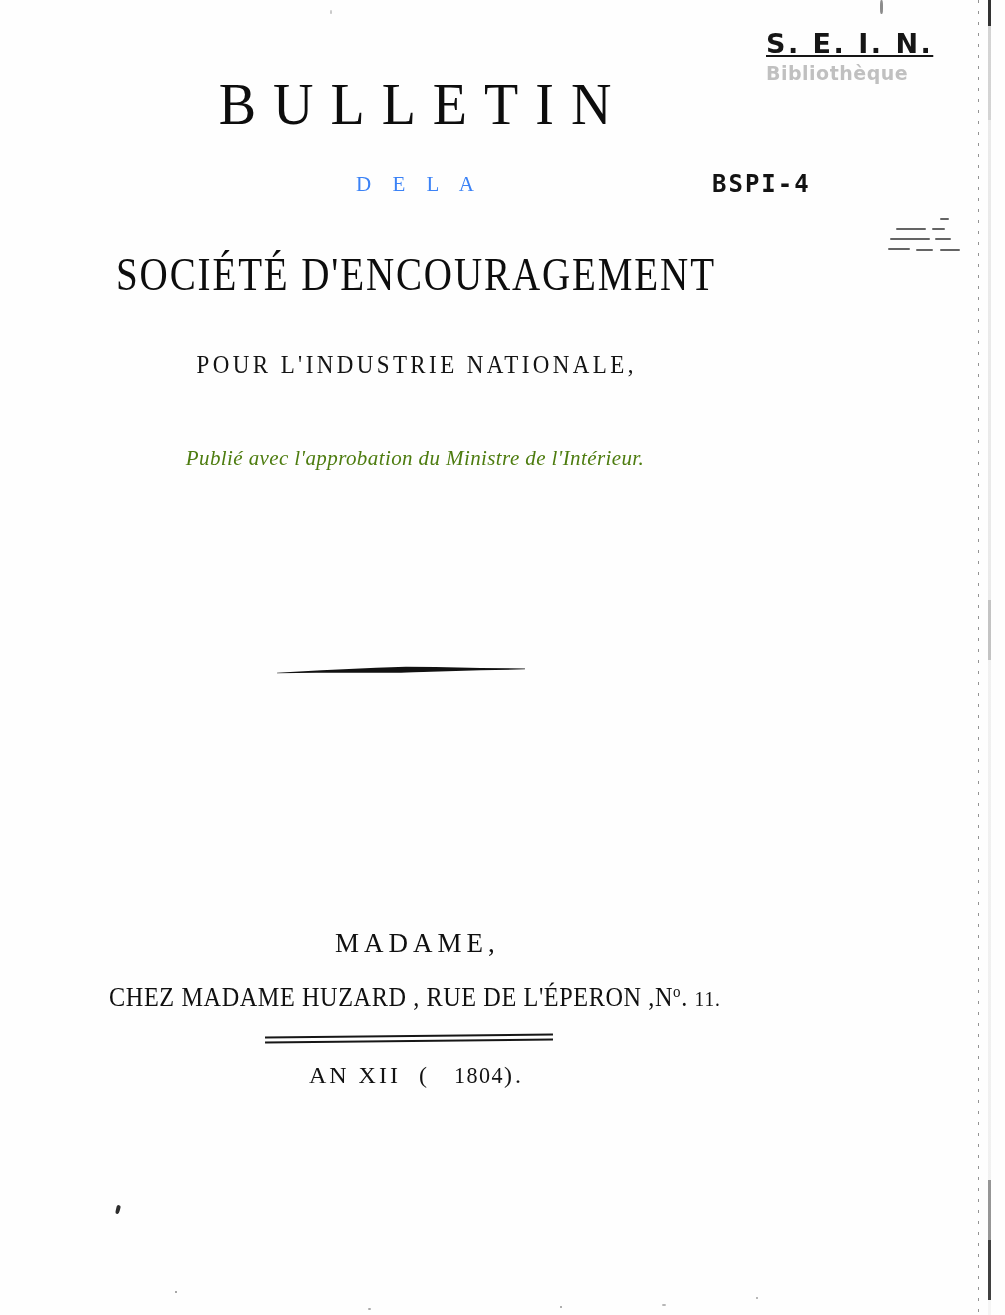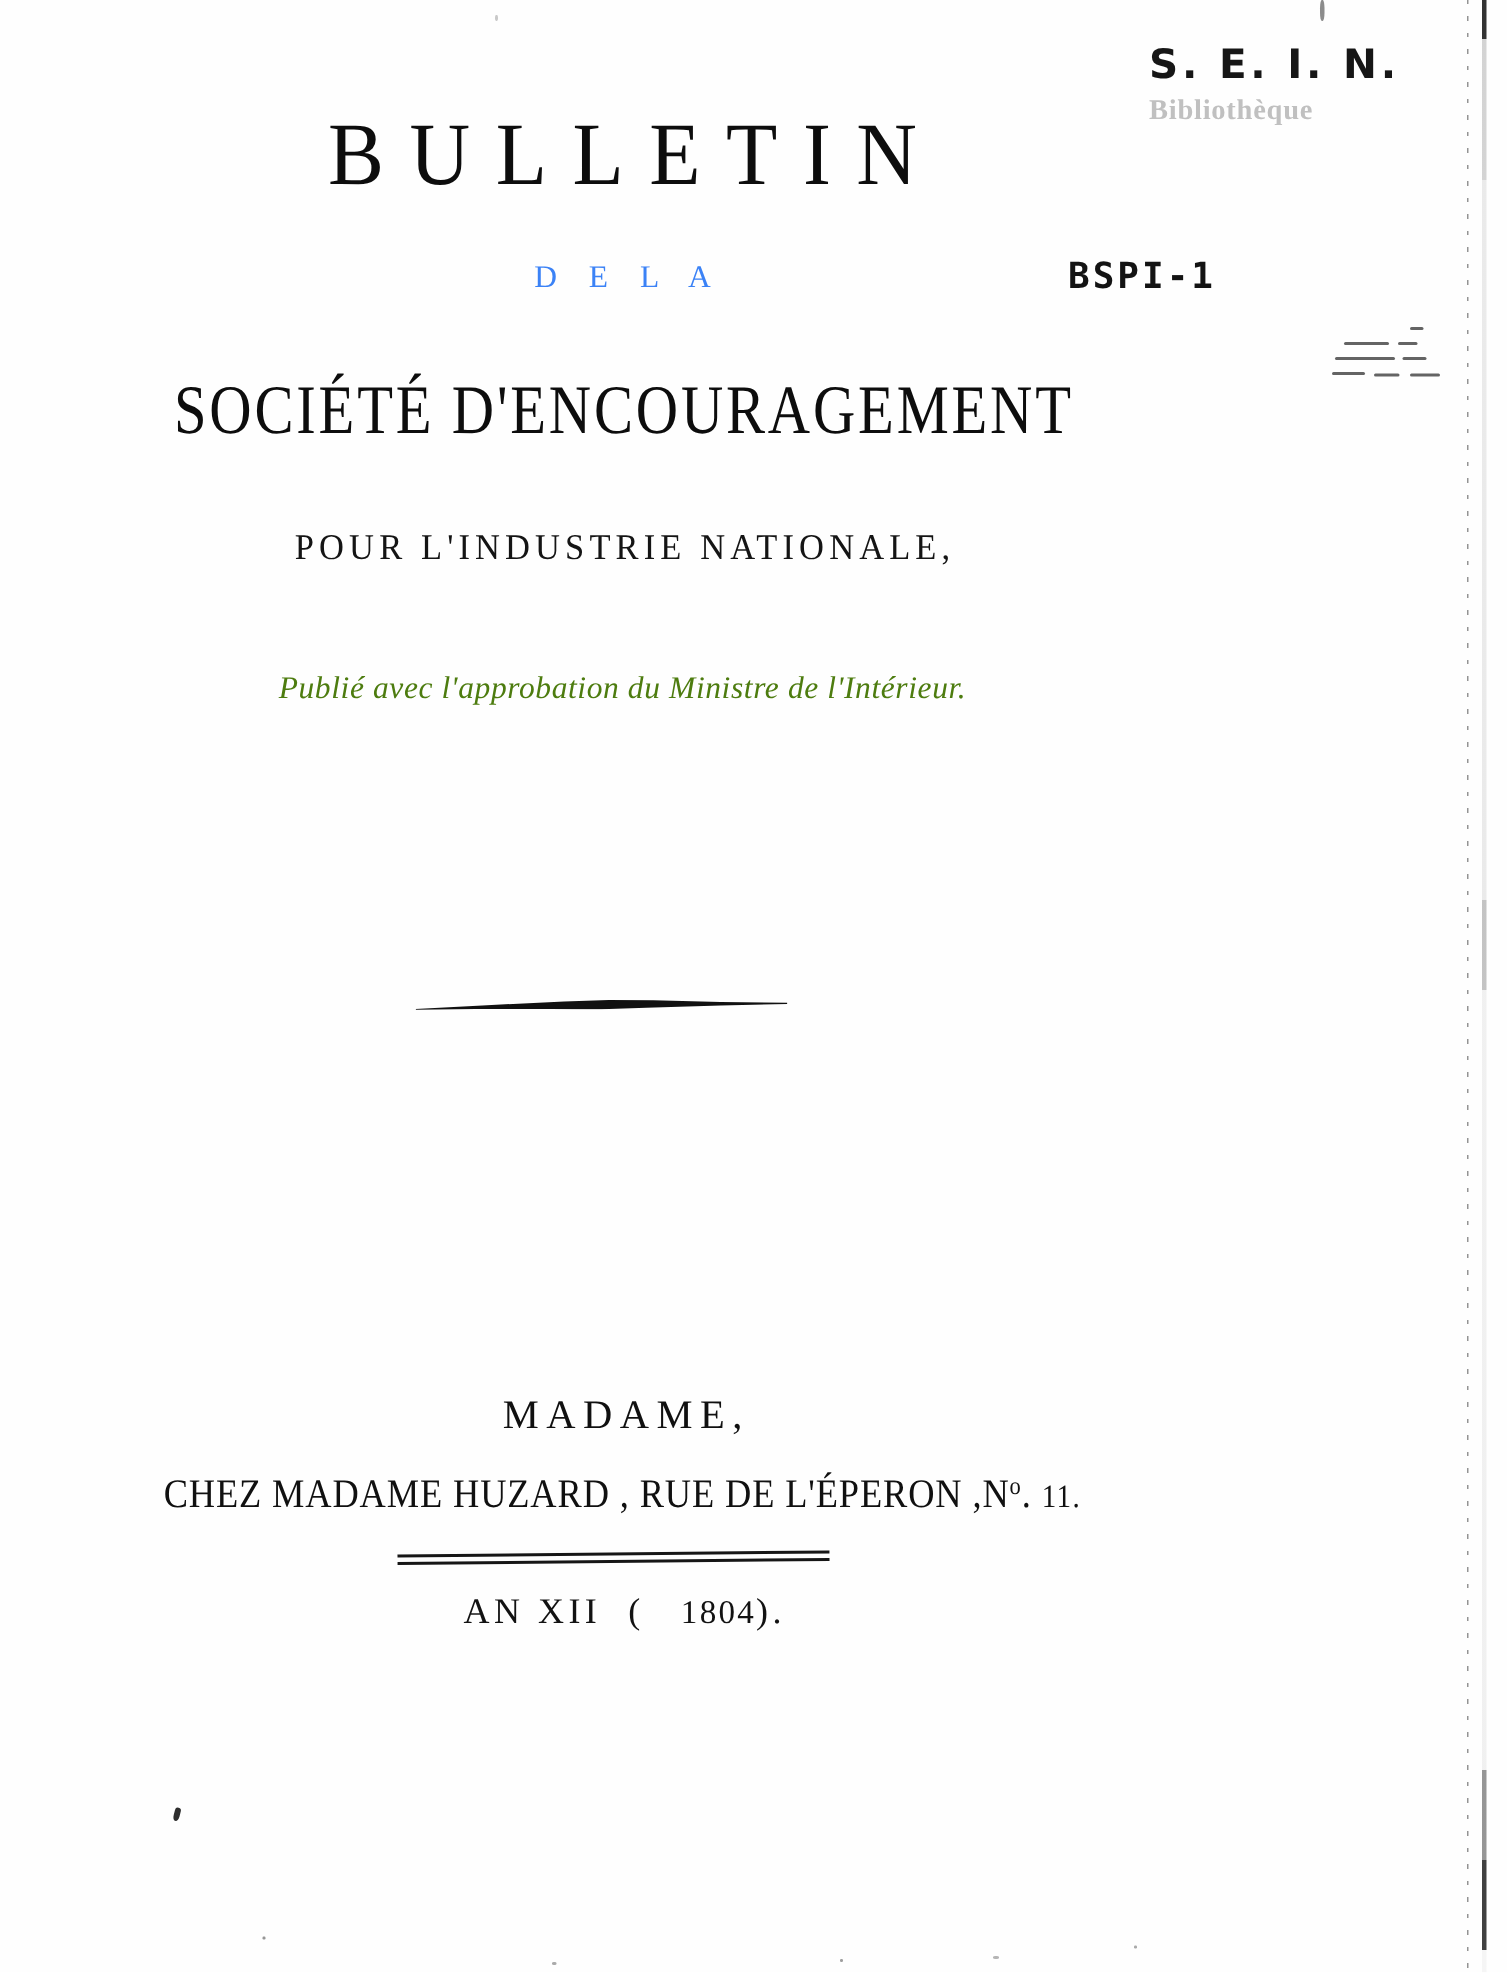--- a/index.html
+++ b/index.html
@@ -168,30 +168,30 @@
     width: 190px;
     height: 72px;
     font-family: "DejaVu Sans", sans-serif;
   }
   #stamp .sein {
     font-size: 27px;
     font-weight: 700;
     letter-spacing: 2.5px;
     color: #161616;
     line-height: 1;
+    text-decoration: underline;
   }
   #stamp .biblio {
     margin-top: 7px;
     font-size: 19px;
     font-weight: 700;
     letter-spacing: 0.5px;
     color: #bdbdbd;
     line-height: 1;
     opacity: 0.95;
-    font-family: Liberation Serif, serif;
   }
 
   
   #callnumber {
     position: absolute;
     left: 712px;
     top: 170px;
     font-family: "DejaVu Sans Mono", monospace;
     font-size: 24px;
     font-weight: 700;
@@ -307,21 +307,21 @@
 
   <div class="line ctr" id="line-anxii">
     <span>AN XII</span>&nbsp;&nbsp;<span>(</span><span class="oldnum">1804</span><span>).</span>
   </div>
 
   <div id="stamp">
     <div class="sein">S. E. I. N.</div>
     <div class="biblio">Bibliothèque</div>
   </div>
 
-  <div id="callnumber">BSPI-1</div>
+  <div id="callnumber">BSPI-4</div>
 
   <div id="marginalia">
     <i></i>
     <i></i>
     <i></i>
     <i></i>
     <i></i>
     <i></i>
     <i></i>
     <i></i>

